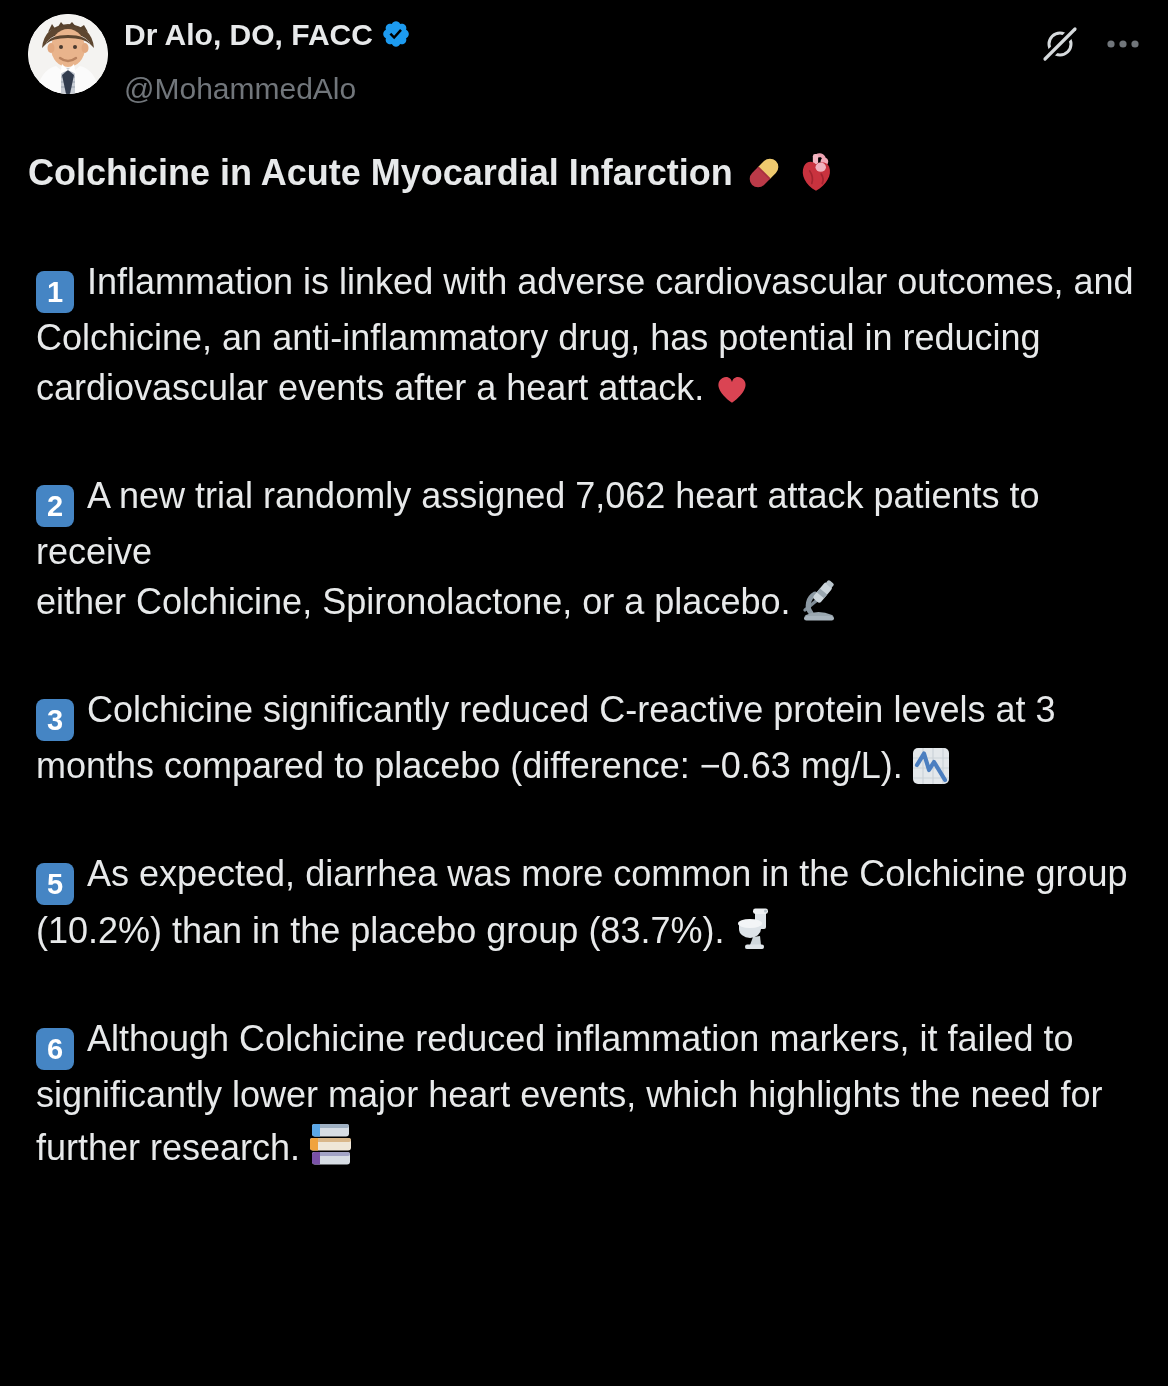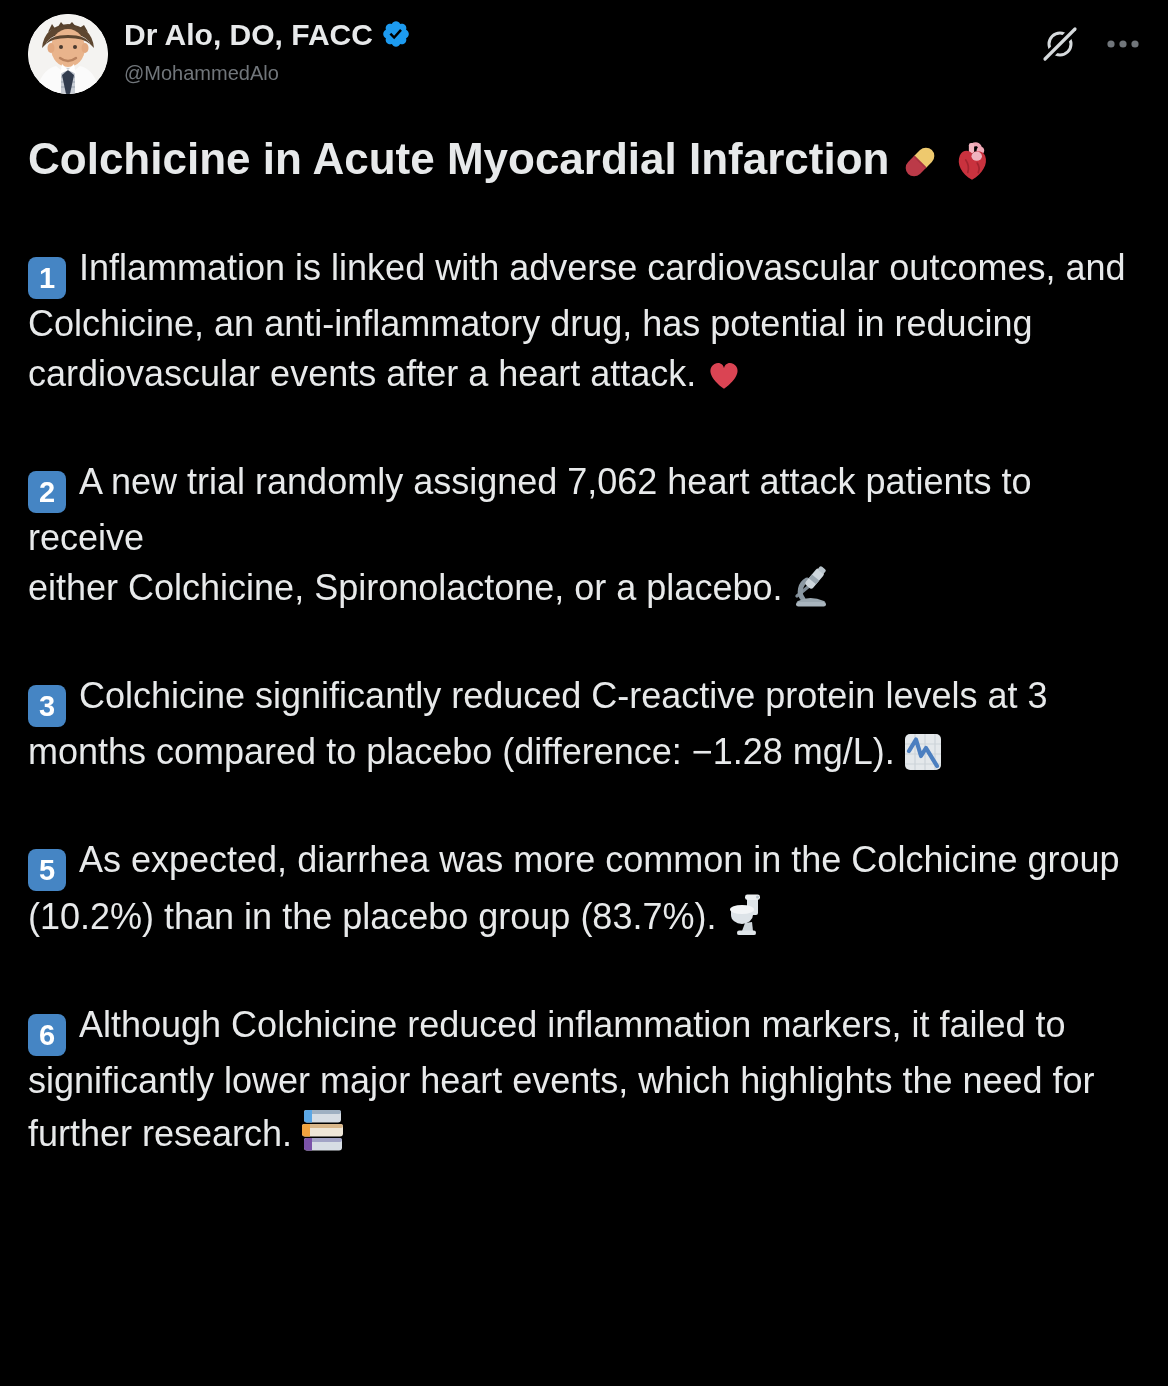--- a/index.html
+++ b/index.html
@@ -17,30 +17,30 @@
   .header{display:flex;align-items:flex-start;}
   .avatar{
     width:80px;height:80px;border-radius:50%;
     overflow:hidden;flex:0 0 auto;background:#f2f2f2;
     cursor:pointer;
   }
   .id-block{margin-left:16px;padding-top:2px;min-width:0;}
   .name-row{display:flex;align-items:center;gap:8px;}
   .display-name{font-size:30px;font-weight:700;color:#e7e9ea;line-height:38px;white-space:nowrap;}
   .badge{flex:0 0 auto;margin-top:2px;}
-  .handle{font-size:20px;color:#71767b;line-height:38px;}
+  .handle{font-size:30px;color:#71767b;line-height:38px;margin-top:16px;}
   .header-actions{margin-left:auto;display:flex;align-items:center;gap:28px;padding-top:12px;}
   .icon-btn{background:none;border:none;padding:0;cursor:pointer;display:block;}
   
   .title{
     margin:40px 0 0 0;
-    font-size:44px;font-weight:700;line-height:50px;color:#e7e9ea;
+    font-size:36px;font-weight:700;line-height:50px;color:#e7e9ea;
   }
   .point{
-    margin:50px 0 0 0;
+    margin:50px 0 0 8px;
     font-size:36px;font-weight:400;line-height:50px;color:#e7e9ea;
   }
   .point-text{white-space:pre-line;}
   .keycap{
     display:inline-block;
     width:38px;height:42px;
     background:#4585c4;border-radius:8px;
     color:#ffffff;font-size:29px;font-weight:700;
     text-align:center;line-height:43px;
     vertical-align:-8px;
@@ -135,21 +135,21 @@
           <g transform="rotate(40 25 13)">
             <rect x="21" y="4" width="9.5" height="21" rx="3" fill="#cdd6dc"></rect>
             <rect x="21" y="13" width="9.5" height="5" fill="#9aa7b0"></rect>
             <rect x="22" y="0.5" width="7.5" height="5" rx="1.8" fill="#b9c4cb"></rect>
           </g>
           <path d="M8 37 q12 -6 26 0 q2 1 0 2 h-26 q-2 -1 0 -2z" fill="#9aa7b0"></path>
           <rect x="6" y="38" width="30" height="4.6" rx="2.3" fill="#a9b5be"></rect>
         </svg></span></p>
 
   <p class="point"><span class="keycap">3</span><span class="point-text">Colchicine significantly reduced C-reactive protein levels at 3
-months compared to placebo (difference: −1.28 mg/L).</span><span class="emoji"><svg width="40" height="40" viewBox="0 0 40 40">
+months compared to placebo (difference: −0.63 mg/L).</span><span class="emoji"><svg width="40" height="40" viewBox="0 0 40 40">
           <rect x="2" y="2" width="36" height="36" rx="5" fill="#e4e8eb"></rect>
           <path d="M2 12h36M2 22h36M2 32h36M12 2v36M22 2v36M32 2v36" stroke="#ccd3d9" stroke-width="1.2"></path>
           <polyline points="6,19 13,7.5 18,24 23,16 34,34" stroke="#4c7fc0" stroke-width="4.2" fill="none" stroke-linejoin="round" stroke-linecap="round"></polyline>
         </svg></span></p>
 
 
   <p class="point"><span class="keycap">5</span><span class="point-text">As expected, diarrhea was more common in the Colchicine group
 (10.2%) than in the placebo group (83.7%).</span><span class="emoji"><svg width="40" height="46" viewBox="0 0 40 46">
           <rect x="23" y="7" width="11" height="17" rx="2" fill="#dfe5e9"></rect>
           <rect x="21" y="3.5" width="15" height="5.5" rx="2.4" fill="#eef1f3"></rect>

